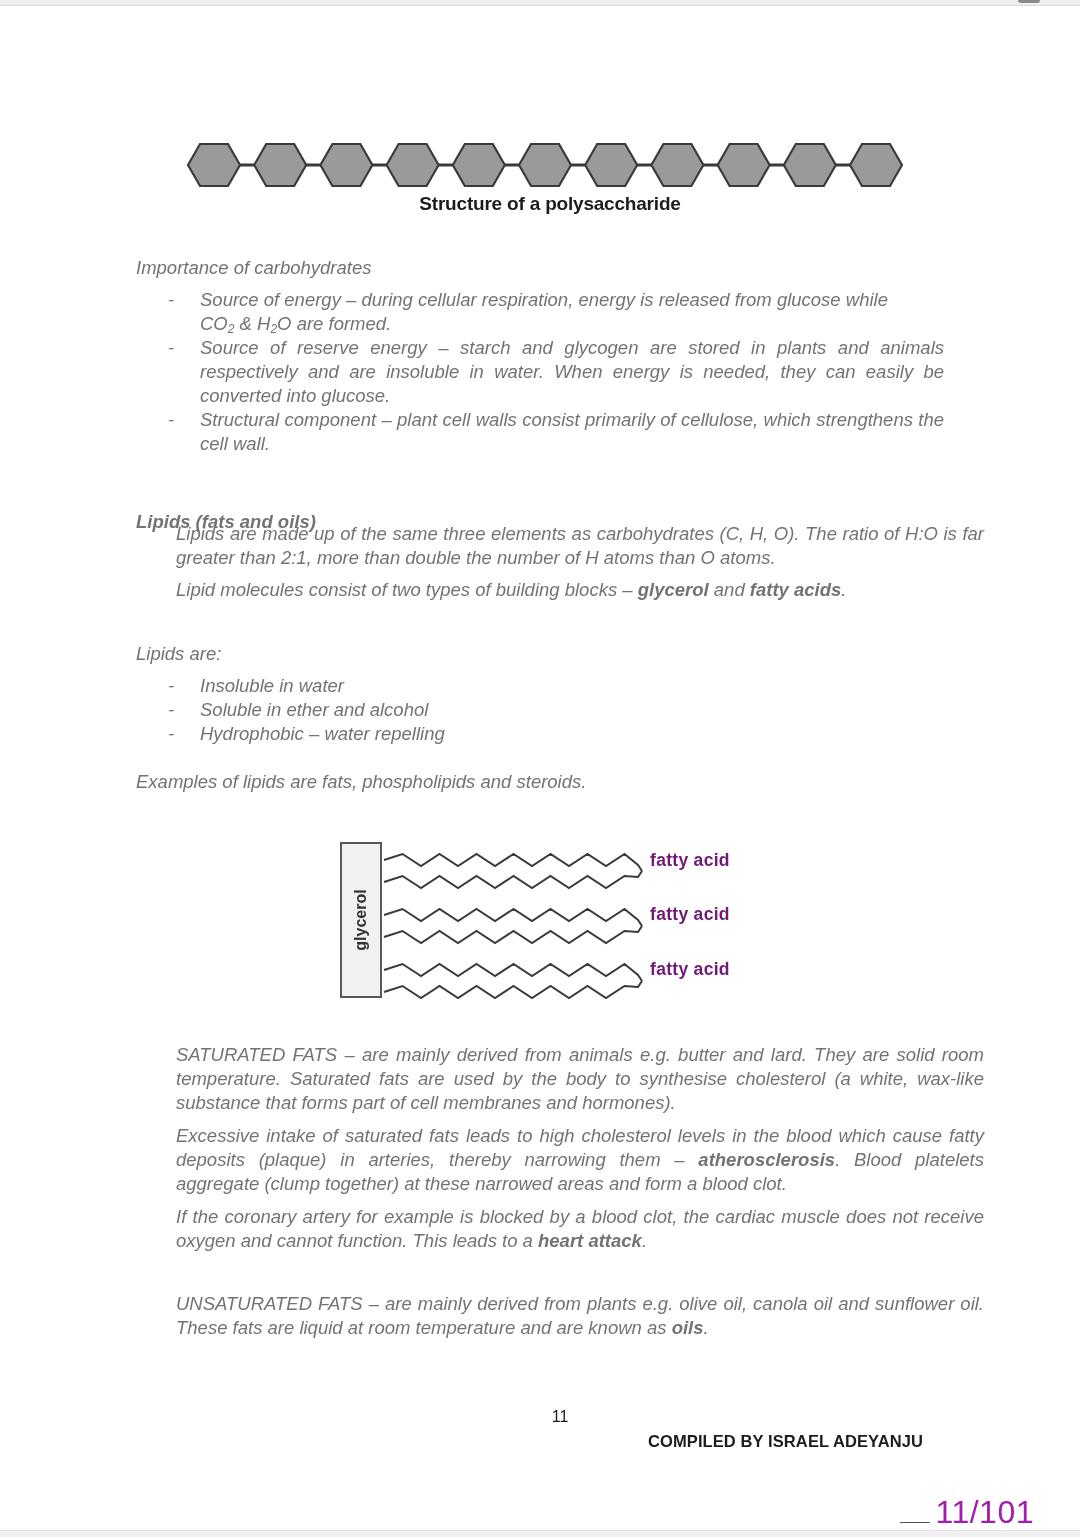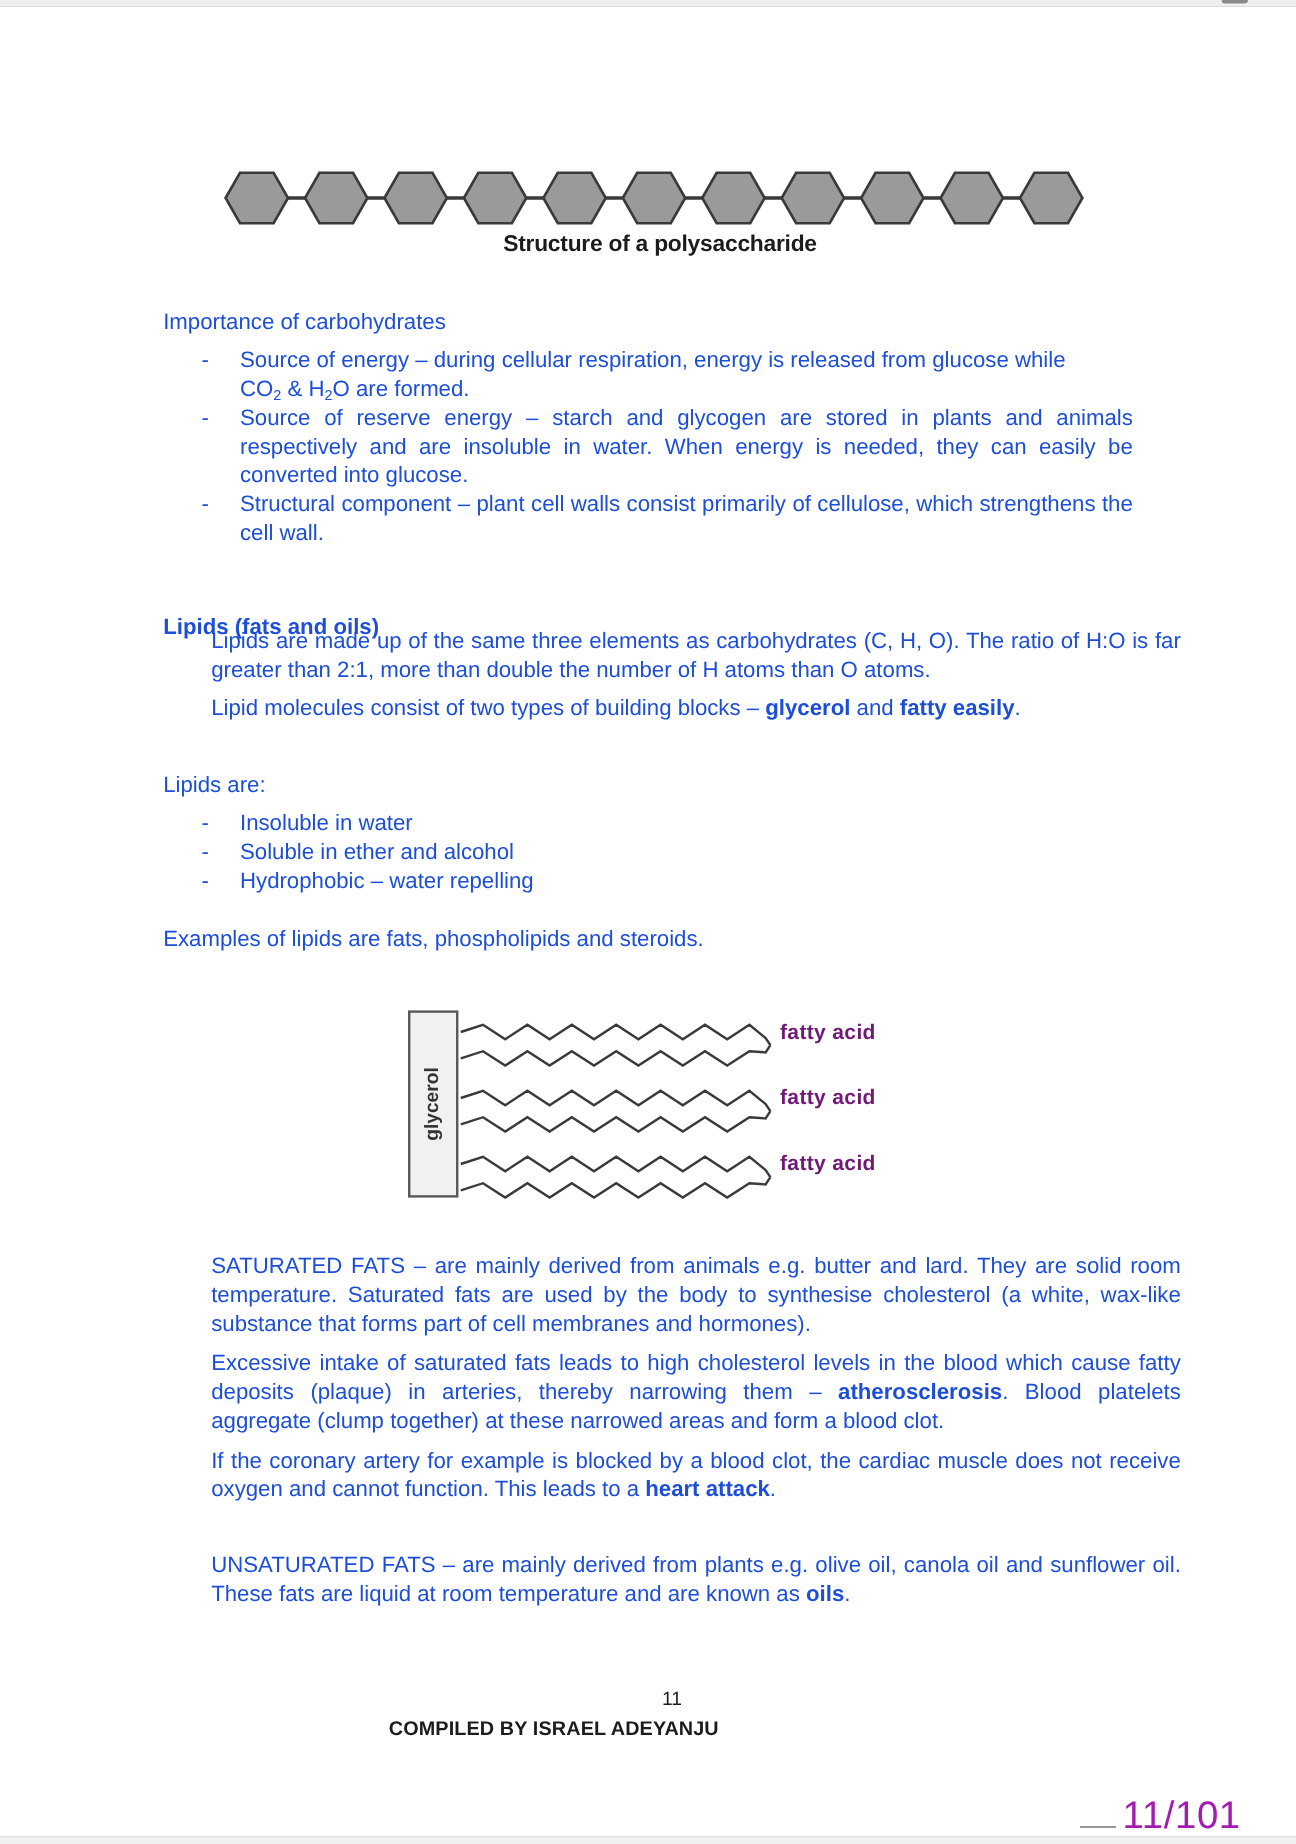--- a/index.html
+++ b/index.html
@@ -20,21 +20,21 @@
   .page {
     position: absolute; left: 0; top: 6px; width: 1080px; height: 1524px;
     background: #ffffff;
   }
   .poly-fig { position: absolute; left: 186px; top: 136px; width: 724px; height: 46px; }
   .poly-caption {
     position: absolute; left: 0; width: 1100px; top: 187px; text-align: center;
     font-weight: bold; font-size: 19px; letter-spacing: -0.2px;
     font-family: "Liberation Sans", sans-serif; color: #1c1c1c;
   }
-  .text { font-size: 18.5px; line-height: 24px; color: #1d4ed8; }
+  .text { font-size: 18.5px; line-height: 24px; color: #737373; font-style: italic; }
   .abs { position: absolute; }
   .para { position: absolute; left: 136px; width: 808px; text-align: justify; margin-left: 40px; }
   .list { position: absolute; left: 136px; width: 808px; margin: 0; padding: 0; list-style: none; }
   .list li { position: relative; padding-left: 64px; text-align: justify; }
   .list li .dash { position: absolute; left: 32px; top: 0; }
   .heading { font-weight: bold; margin-top: 20px; }
   b { font-weight: bold; }
   .lipid-fig { position: absolute; left: 338px; top: 832px; width: 420px; height: 166px; }
   .glycerol-box {
     position: absolute; left: 2px; top: 4px; width: 42px; height: 156px;
@@ -47,21 +47,21 @@
   }
   .fa-label {
     position: absolute; left: 312px; font-weight: bold; font-size: 17.5px; color: #701a75;
     letter-spacing: 0.3px;
   }
   .footer-num {
     position: absolute; left: 0; width: 1080px; top: 1402px; text-align: center;
     font-size: 16px; color: #1c1c1c; margin-left: 20px;
   }
   .footer-credit {
-    position: absolute; left: 0; width: 923px; top: 1426px; text-align: center;
+    position: absolute; left: 0; width: 923px; top: 1426px; text-align: right;
     font-size: 16.5px; font-weight: bold; color: #1c1c1c; letter-spacing: 0.1px;
   }
   .page-indicator {
     position: absolute; right: 46px; top: 1494px; font-size: 32px; color: #a21caf;
     letter-spacing: 0.5px;
   }
   .page-indicator-line {
     position: absolute; left: 900px; top: 1522px; width: 30px; height: 1px; background: #555;
   }
   .bottom-bar {
@@ -119,21 +119,21 @@
     <li>
       <span class="dash">-</span>
       <span>Structural component – plant cell walls consist primarily of cellulose, which strengthens the cell wall.</span>
     </li>
   </ul>
 
   <div class="abs text heading" style="left:136px; top:484px;">Lipids (fats and oils)</div>
 
   <div class="para text" style="top:516px;">Lipids are made up of the same three elements as carbohydrates (C, H, O). The ratio of H:O is far greater than 2:1, more than double the number of H atoms than O atoms.</div>
 
-  <div class="para text" style="top:572px;"><span>Lipid molecules consist of two types of building blocks – </span><b>glycerol</b><span> and </span><b>fatty easily</b><span>.</span></div>
+  <div class="para text" style="top:572px;"><span>Lipid molecules consist of two types of building blocks – </span><b>glycerol</b><span> and </span><b>fatty acids</b><span>.</span></div>
 
 
   <div class="abs text" style="left:136px; top:636px;">Lipids are:</div>
 
   <ul class="list text" style="top:668px;">
     <li><span class="dash">-</span><span>Insoluble in water</span></li>
     <li><span class="dash">-</span><span>Soluble in ether and alcohol</span></li>
     <li><span class="dash">-</span><span>Hydrophobic – water repelling</span></li>
   </ul>
 

